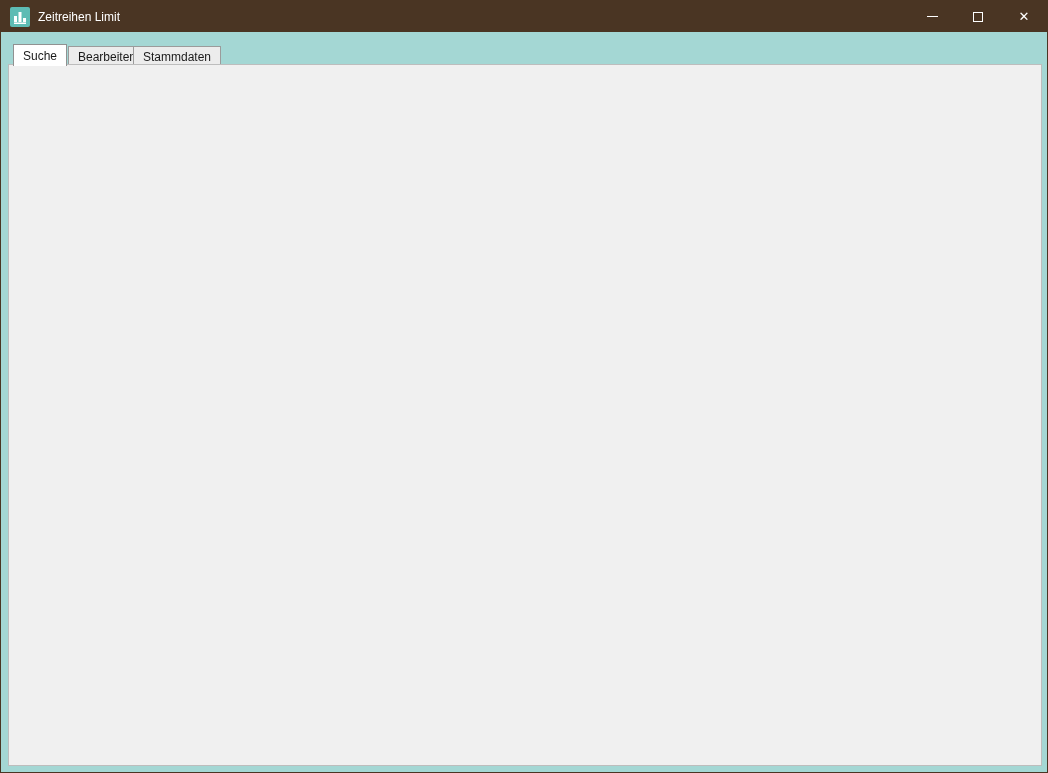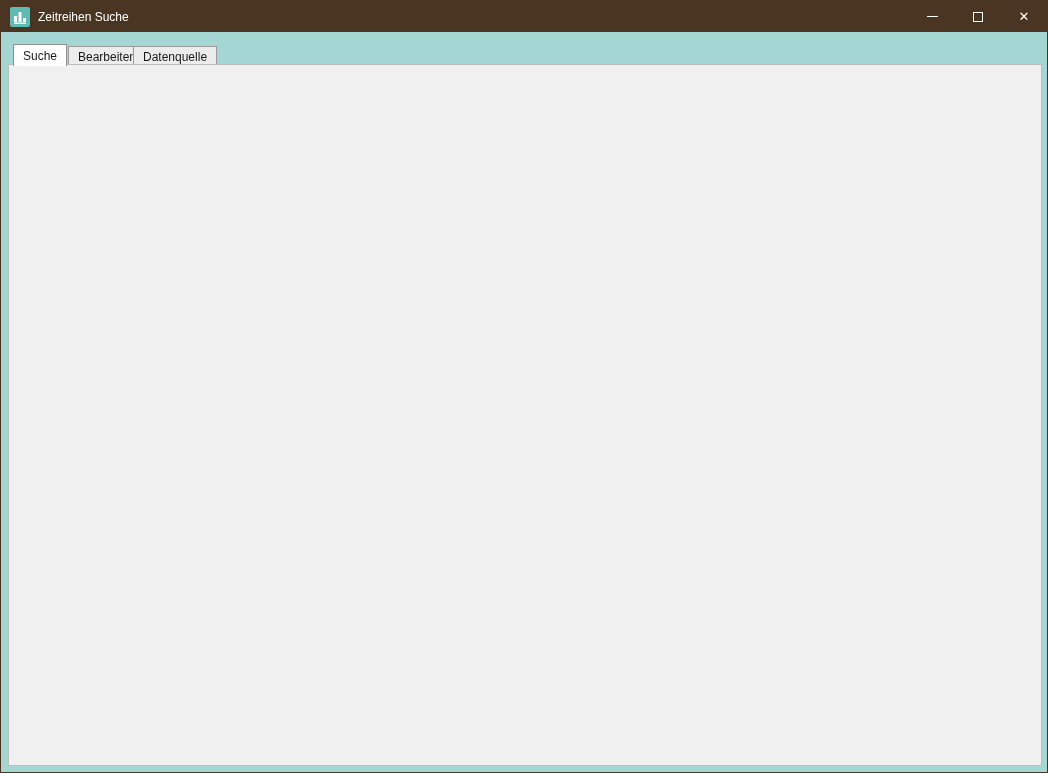--- a/index.html
+++ b/index.html
@@ -79,37 +79,37 @@
 
   <div class="titlebar">
     <span class="app-icon">
       <svg class="icon-svg" width="20" height="20" viewBox="0 0 20 20">
         <rect x="4" y="9" width="3" height="6" fill="#fff"></rect>
         <rect x="8.5" y="5" width="3" height="10" fill="#fff"></rect>
         <rect x="13" y="11" width="3" height="4" fill="#fff"></rect>
         <rect x="4" y="15.5" width="12" height="1.5" fill="#fff"></rect>
       </svg>
     </span>
-    <span class="title-text">Zeitreihen Suche</span>
+    <span class="title-text">Zeitreihen Limit</span>
     <span class="win-controls">
       <span class="win-btn">
           <span class="glyph-min"></span>
         </span>
       <span class="win-btn">
           <span class="glyph-max"></span>
         </span>
       <span class="win-btn glyph-close">✕</span>
     </span>
   </div>
 
   <div class="panel"></div>
 
   <span class="tab active" style="left:12px;">Suche</span>
   <span class="tab" style="left:67px;">Bearbeiten</span>
-  <span class="tab" style="left:132px;">Datenquelle</span>
+  <span class="tab" style="left:132px;">Stammdaten</span>
 
   <span class="radio" style="left:18px; top:84px;"></span>
   <span class="lbl" style="left:40px; top:84px;">Object-ID:</span>
   <div class="tbox disabled" style="left:122px; top:80px; width:70px;"></div>
 
   <span class="radio checked" style="left:18px; top:109px;"></span>
   <span class="lbl" style="left:40px; top:109px;">Erweitert:</span>
 
   <span class="lbl" style="left:42px; top:131px;">Name:</span>
   <div class="tbox focused" style="left:122px; top:127px; width:281px;"><span>Dokumentation</span><span class="caret"></span></div>

